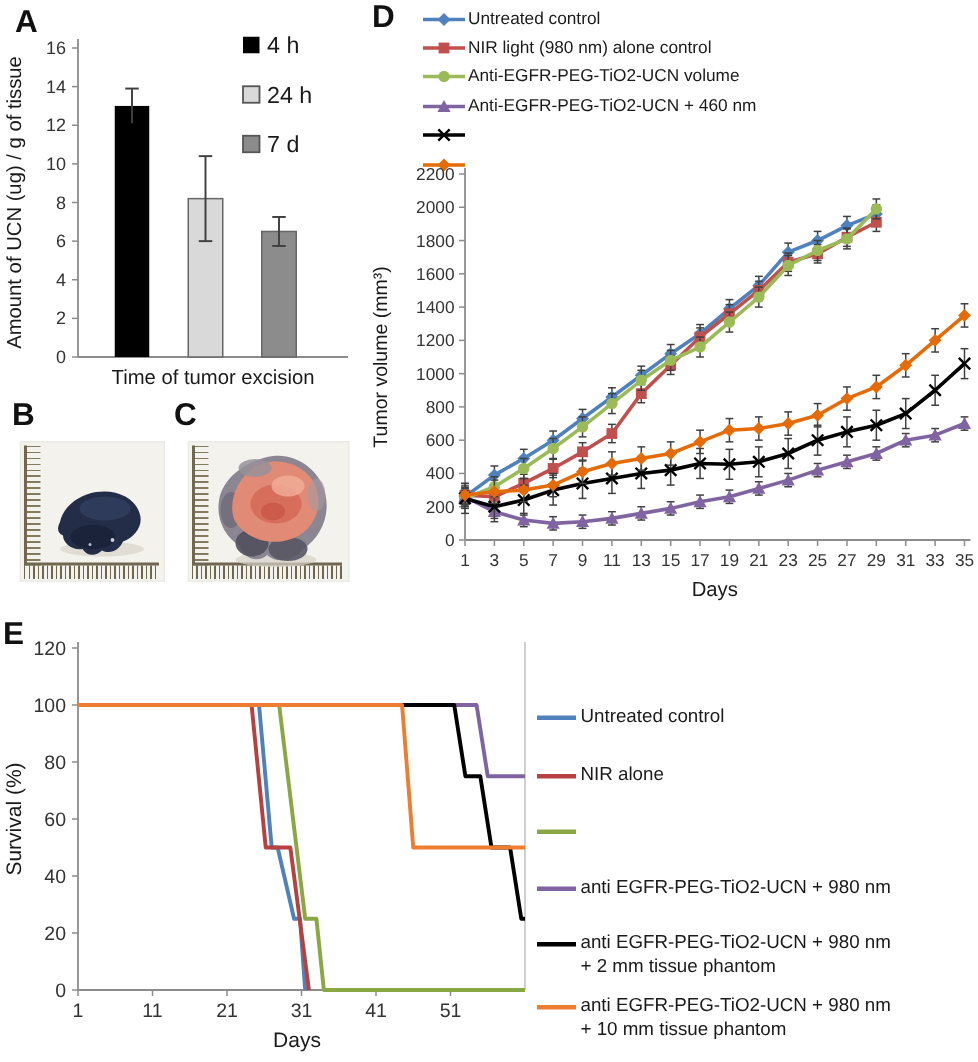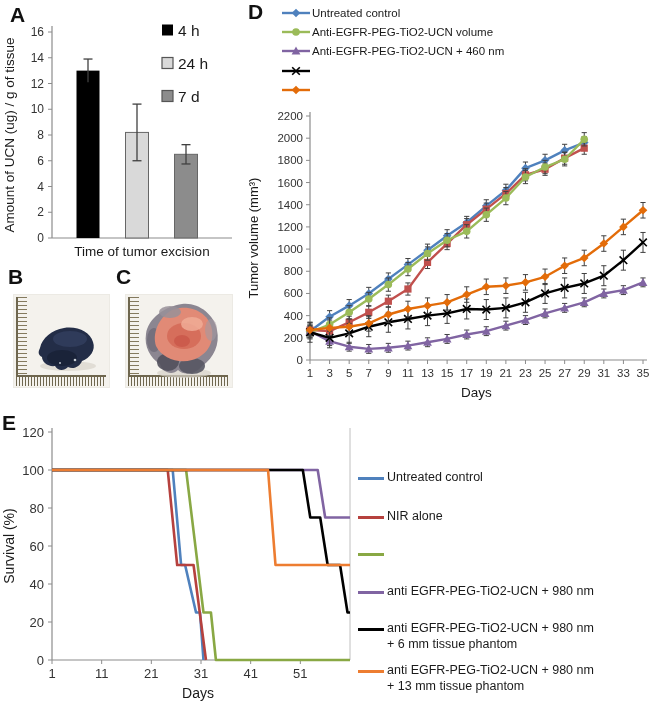--- a/index.html
+++ b/index.html
@@ -106,20 +106,27 @@
   </div>
 
   <div class="plabel" style="left:248px;top:0px">D</div>
   <div class="legendD" id="legendD">
       <div class="item">
         <svg width="30" height="12" style="position: static; overflow: visible;">
           <line x1="1" y1="6" x2="29" y2="6" stroke="#4f81bd" stroke-width="2.4"></line>
           <path d="M15,1.7000000000000002 L19.3,6 L15,10.3 L10.7,6 Z" fill="#4f81bd"></path>
         </svg>
         <span>Untreated control</span>
+      </div>
+      <div class="item">
+        <svg width="30" height="12" style="position: static; overflow: visible;">
+          <line x1="1" y1="6" x2="29" y2="6" stroke="#c0504d" stroke-width="2.4"></line>
+          <rect x="11.4" y="2.4" width="7.2" height="7.2" fill="#c0504d"></rect>
+        </svg>
+        <span>NIR light (980 nm) alone control</span>
       </div>
       <div class="item">
         <svg width="30" height="12" style="position: static; overflow: visible;">
           <line x1="1" y1="6" x2="29" y2="6" stroke="#9bbb59" stroke-width="2.4"></line>
           <circle cx="15" cy="6" r="3.8" fill="#9bbb59"></circle>
         </svg>
         <span>Anti-EGFR-PEG-TiO2-UCN volume</span>
       </div>
       <div class="item">
         <svg width="30" height="12" style="position: static; overflow: visible;">
@@ -685,25 +692,25 @@
       <div class="item" style="top: 146px;">
         <div class="sw" style="background: rgb(128, 100, 162);"></div>
         <div class="txt">
           <div>anti EGFR-PEG-TiO2-UCN + 980 nm</div>
         </div>
       </div>
       <div class="item" style="top: 183px;">
         <div class="sw" style="background: rgb(0, 0, 0);"></div>
         <div class="txt">
           <div>anti EGFR-PEG-TiO2-UCN + 980 nm</div>
-          <div>+ 6 mm tissue phantom</div>
+          <div>+ 2 mm tissue phantom</div>
         </div>
       </div>
       <div class="item" style="top: 225px;">
         <div class="sw" style="background: rgb(237, 125, 49);"></div>
         <div class="txt">
           <div>anti EGFR-PEG-TiO2-UCN + 980 nm</div>
-          <div>+ 13 mm tissue phantom</div>
+          <div>+ 10 mm tissue phantom</div>
         </div>
       </div>
     </div>
 
 </div>
 
 </body></html>

